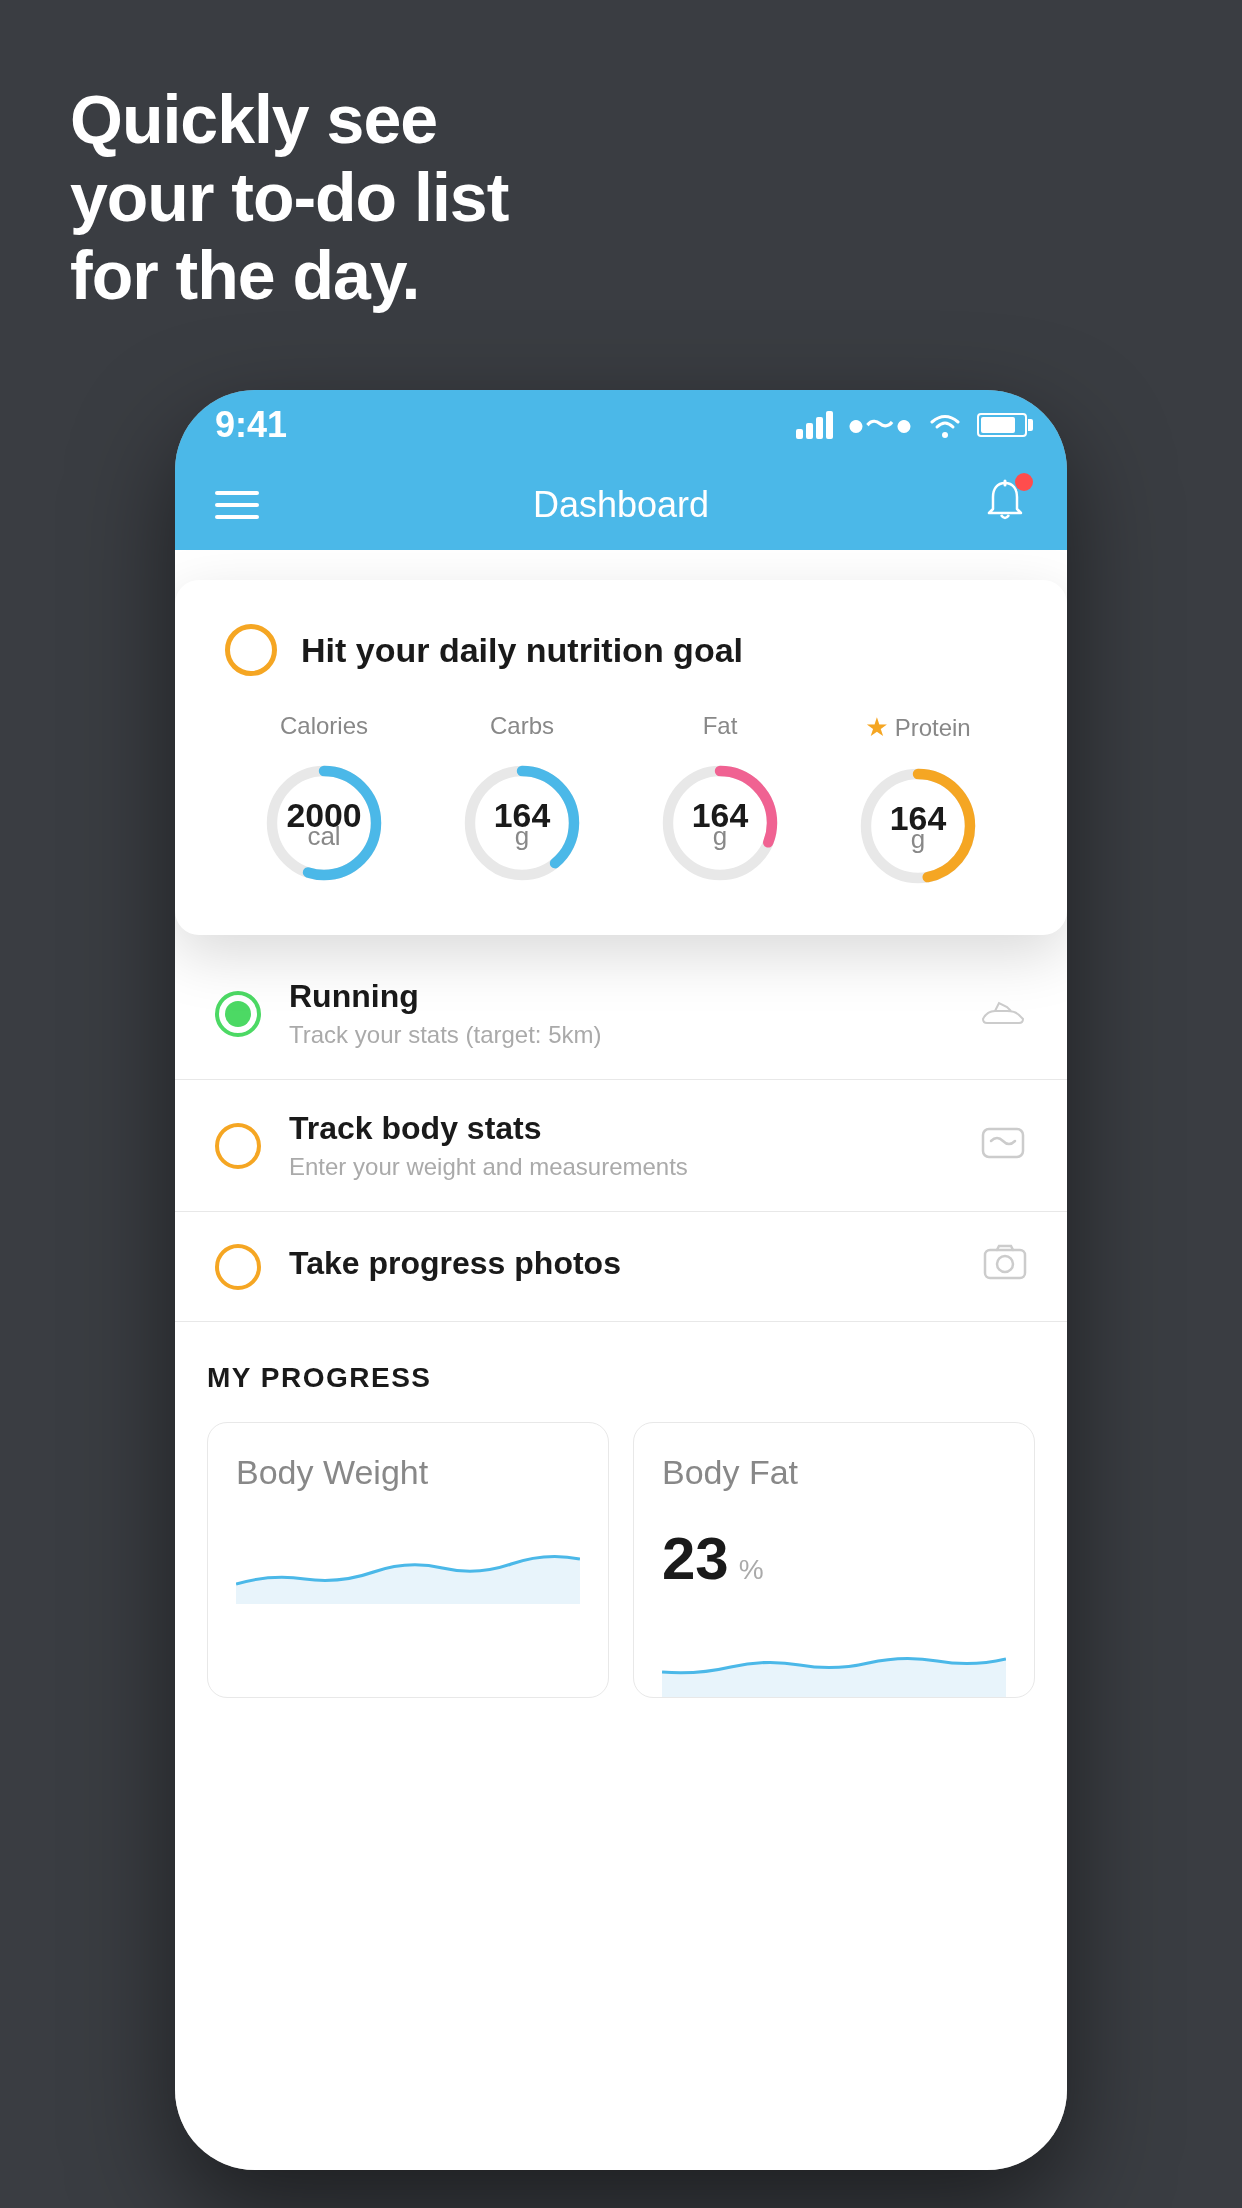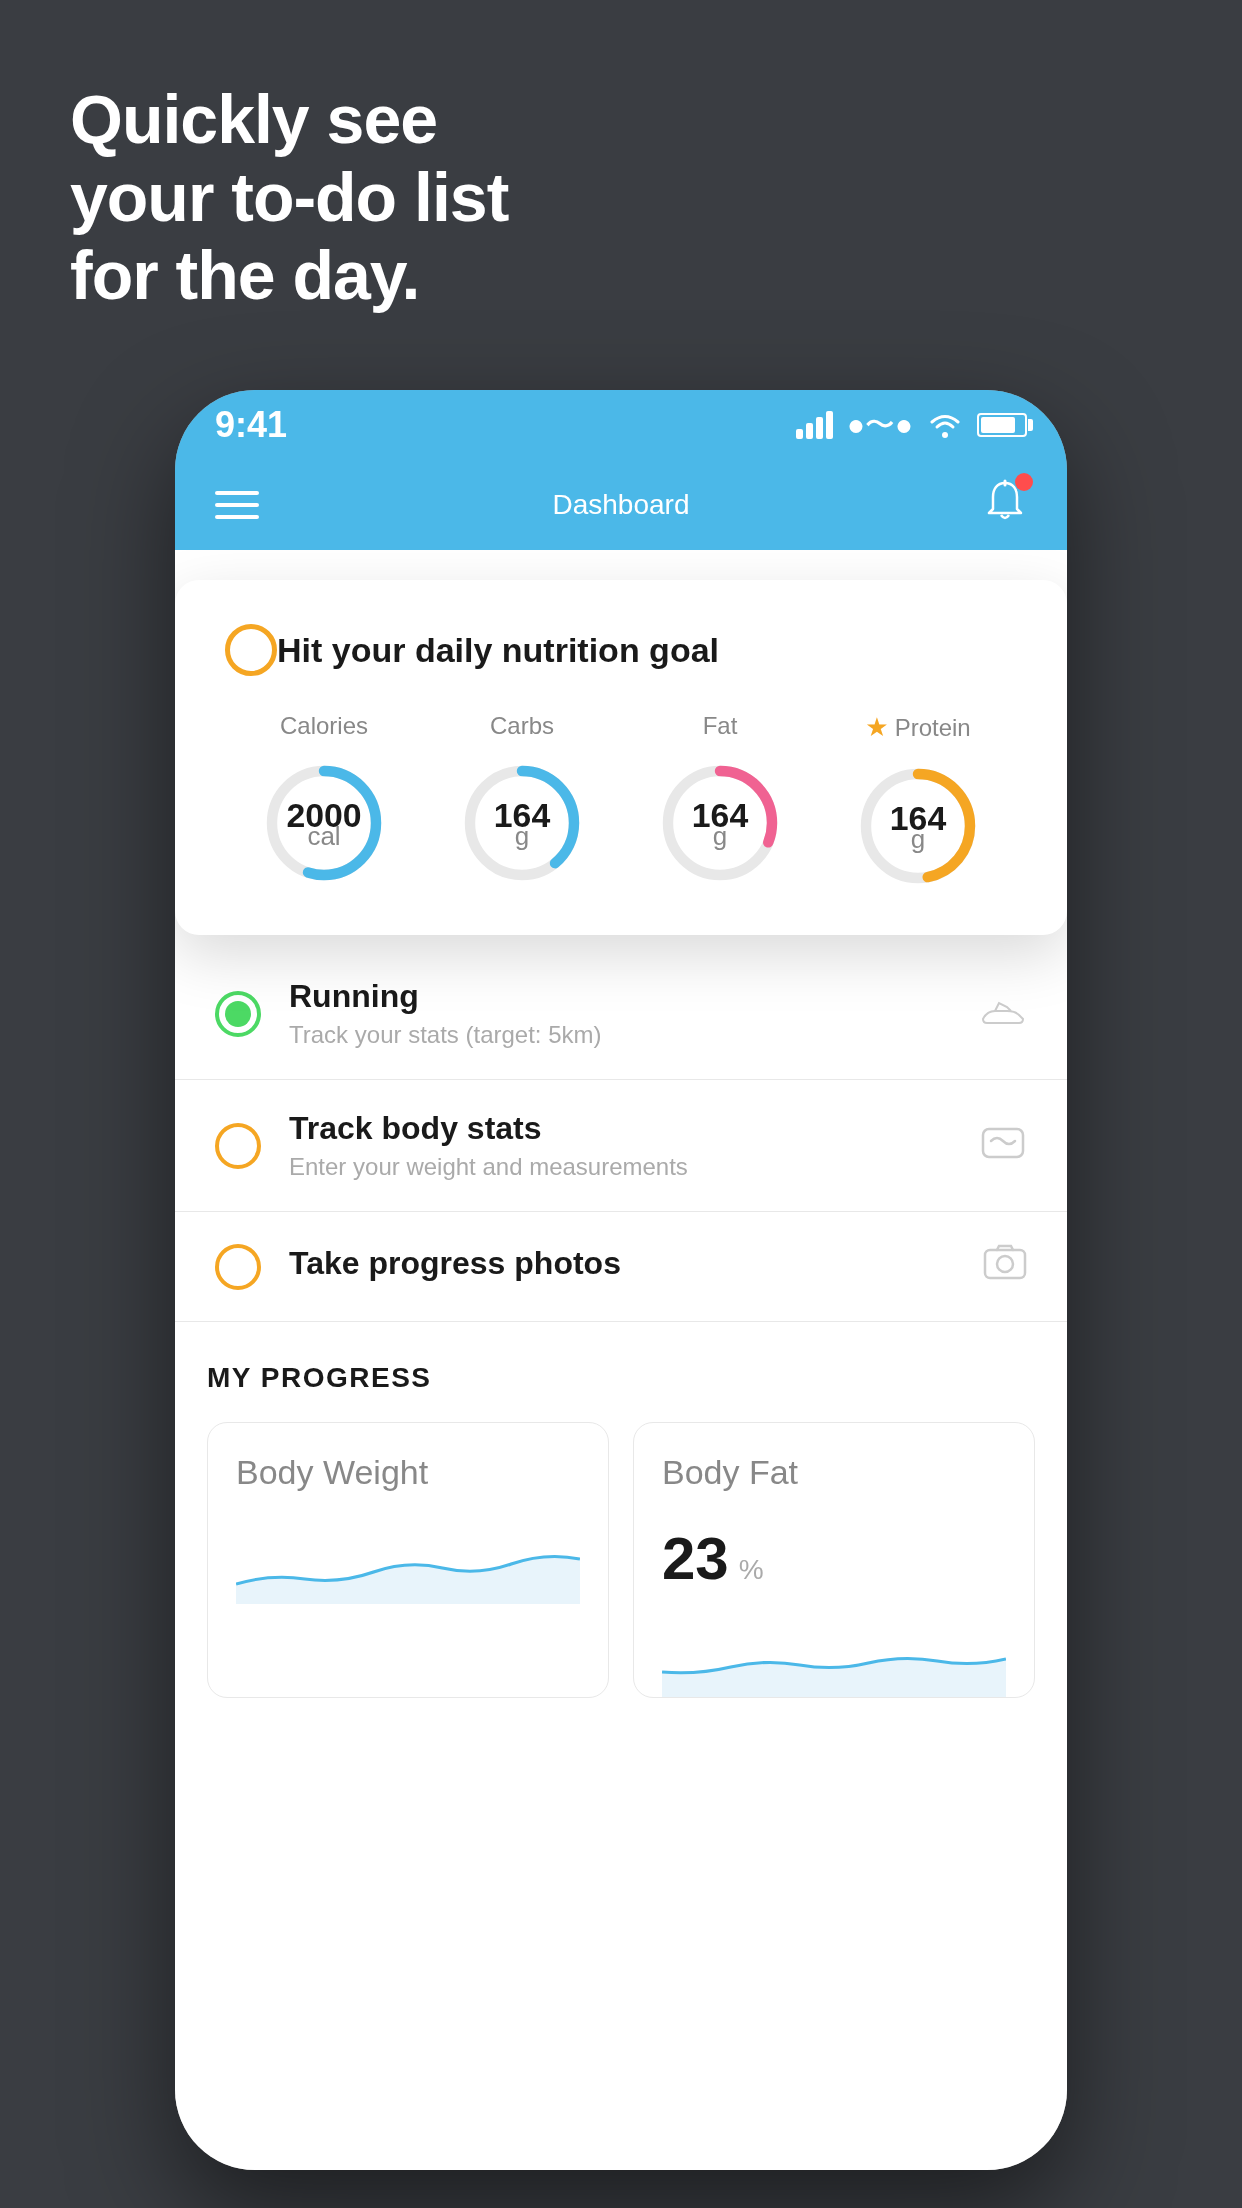--- a/index.html
+++ b/index.html
@@ -116,21 +116,21 @@
     }
     .hamburger span {
       display: block;
       width: 44px;
       height: 4px;
       background: white;
       border-radius: 2px;
     }
     .nav-title {
       color: white;
-      font-size: 28px;
+      font-size: 36px;
       font-weight: 400;
     }
     .bell-dot {
       position: absolute;
       top: -6px;
       right: -6px;
       width: 18px;
       height: 18px;
       background: #ff4d4d;
       border-radius: 50%;
@@ -163,20 +163,21 @@
       border-radius: 24px;
       padding: 44px 50px;
       box-shadow: 0 20px 60px rgba(0,0,0,0.15);
       z-index: 10;
       margin: 0 50px;
     }
 
     .card-header {
       display: flex;
       align-items: center;
+      gap: 24px;
       margin-bottom: 36px;
       text-align: right;
     }
     .circle-check {
       width: 52px;
       height: 52px;
       border: 5px solid #f5a623;
       border-radius: 50%;
       flex-shrink: 0;
     }

